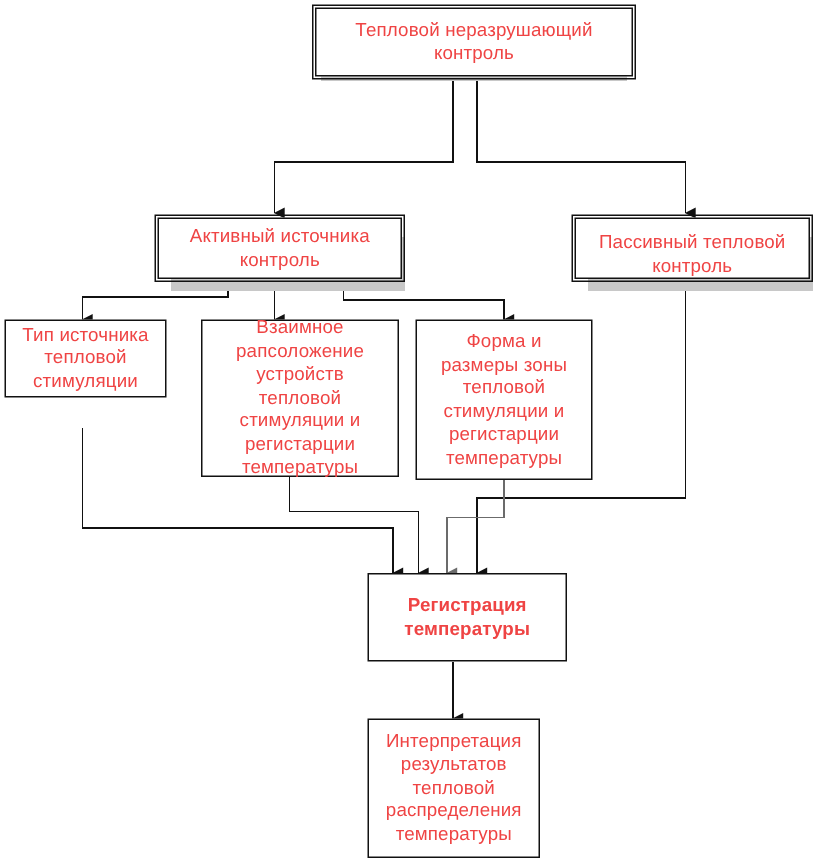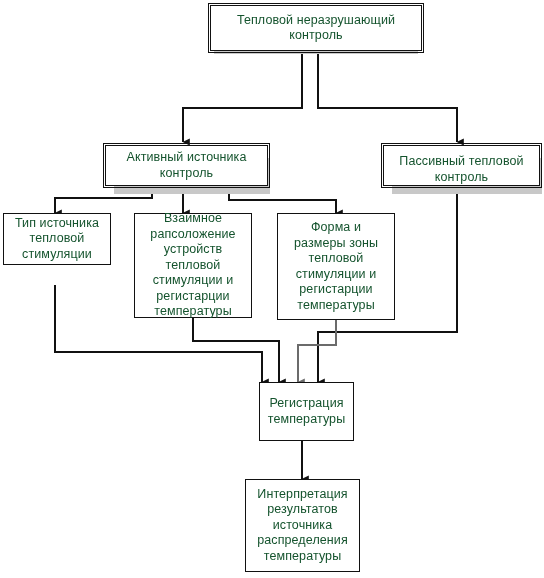--- a/index.html
+++ b/index.html
@@ -26,21 +26,21 @@
     pointer-events: none;
   }
   .node {
     position: absolute;
     box-sizing: border-box;
     background: #ffffff;
     display: flex;
     align-items: center;
     justify-content: center;
     text-align: center;
-    color: #14532d;
+    color: #ef4444;
     z-index: 3;
   }
   .node .txt {
     display: block;
     white-space: pre-line;
     line-height: 15.5px;
     font-size: 12.5px;
     letter-spacing: 0.1px;
   }
   
@@ -124,45 +124,45 @@
     <span class="txt">Пассивный тепловой
 контроль</span>
   </div>
 
   <div class="node plain" style="left:3px; top:213px; width:108px; height:52px;">
     <span class="txt">Тип источника
 тепловой
 стимуляции</span>
   </div>
 
-  <div class="node plain" style="left:134px; top:213px; width:118px; height:105px;">
+  <div class="node plain" style="left:134px; top:213px; width:132px; height:105px;">
     <span class="txt">Взаимное
 рапсоложение
 устройств
 тепловой
 стимуляции и
 регистарции
 температуры</span>
   </div>
 
   <div class="node plain" style="left:277px; top:213px; width:118px; height:107px;">
     <span class="txt">Форма и
 размеры зоны
 тепловой
 стимуляции и
 регистарции
 температуры</span>
   </div>
 
-  <div class="node plain" style="left:259px; top:382px; width:95px; height:59px;">
+  <div class="node plain" style="left:245px; top:382px; width:133px; height:59px;font-weight:bold;">
     <span class="txt">Регистрация
 температуры</span>
   </div>
 
   <div class="node plain" style="left:245px; top:479px; width:115px; height:93px;">
     <span class="txt">Интерпретация
 результатов
-источника
+тепловой
 распределения
 температуры</span>
   </div>
 
 </div>
 
 </body></html>

